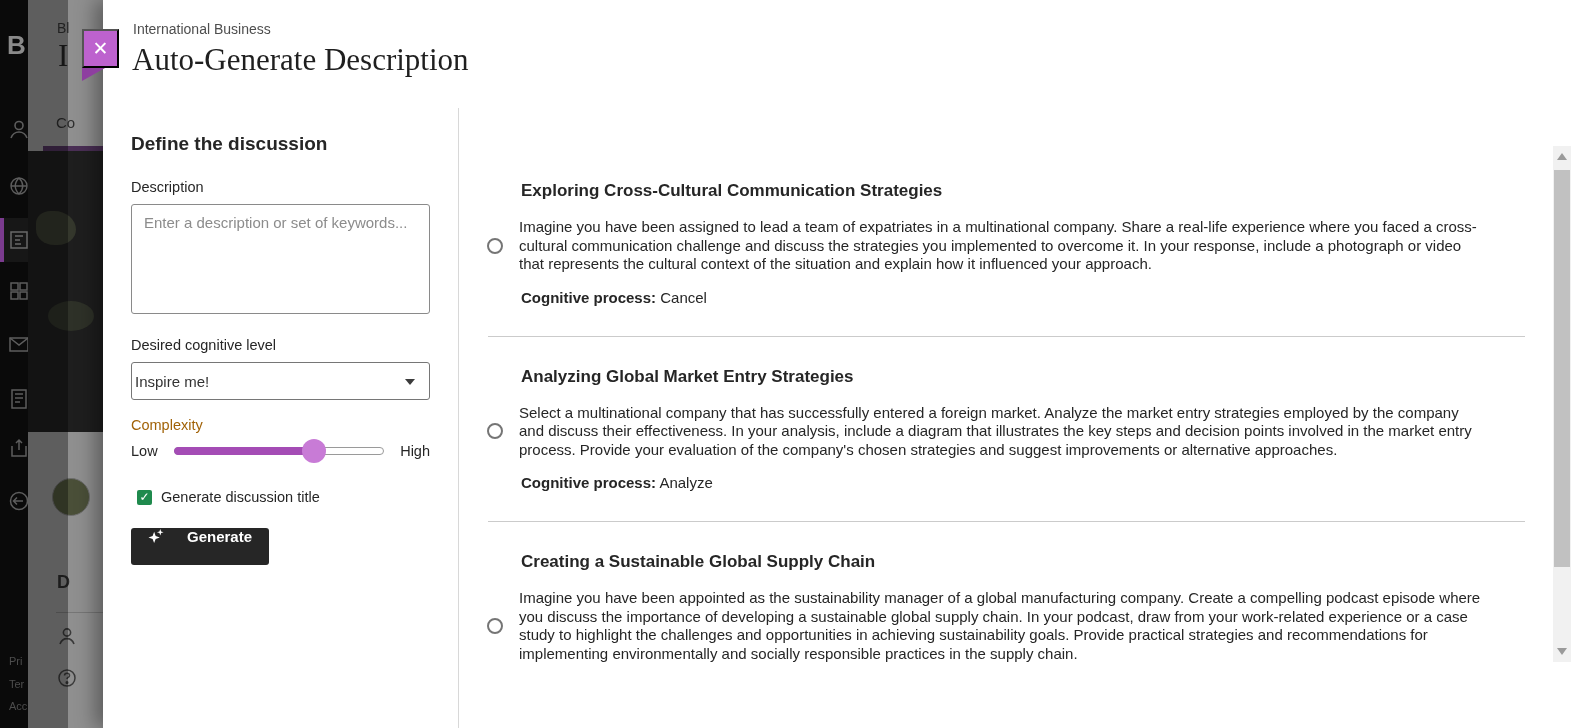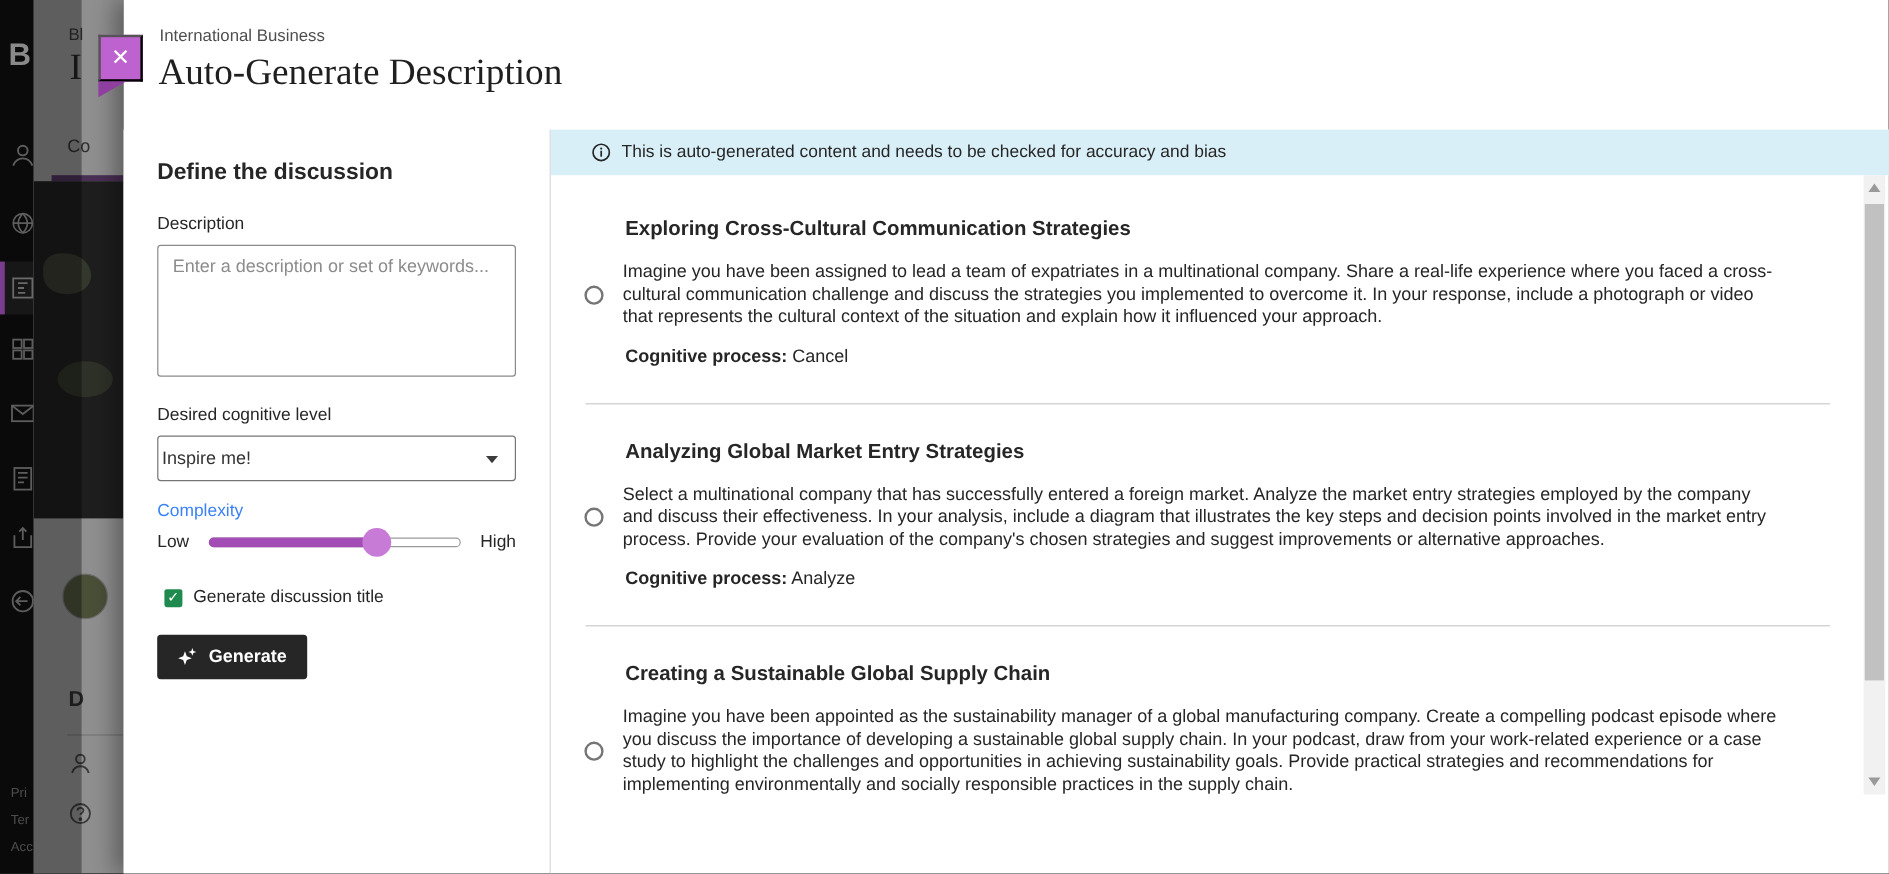--- a/index.html
+++ b/index.html
@@ -48,33 +48,33 @@
   .panel h2 { font-size:19px; font-weight:bold; color:#262626; margin-bottom:24px; }
   .f-label { font-size:14.5px; color:#262626; margin-bottom:9px; }
   .desc-box { width:299px; height:110px; border:1px solid #8a8a8a; border-radius:3px; resize:none;
               font-family:"Liberation Sans", sans-serif; font-size:15px; color:#262626; padding:9px 12px; background:#fff; }
   .desc-box::placeholder { color:#8c8c8c; }
   .sel-wrap { margin-top:19px; }
   .sel { width:299px; height:38px; border:1px solid #767676; border-radius:3px; background:#fff;
          display:flex; align-items:center; padding:0 3px; font-size:15px; color:#333; position:relative; cursor:pointer; }
   .sel .caret { position:absolute; right:14px; top:16px; width:0; height:0;
                 border-left:5px solid transparent; border-right:5px solid transparent; border-top:6px solid #3c3c3c; }
-  .cx-label { margin-top:17px; margin-bottom:10px; font-size:14.5px; color:#3b82f6; }
+  .cx-label { margin-top:17px; margin-bottom:10px; font-size:14.5px; color:#a16207; }
   .slider-row { display:flex; align-items:center; width:299px; }
   .slider-row .end { font-size:14.5px; color:#262626; }
   .track { position:relative; flex:1; height:8px; margin:0 16px; border:1px solid #9a9a9a; border-radius:5px; background:#fff; }
   .track .fill { position:absolute; left:-1px; top:-1px; height:8px; border-radius:5px 0 0 5px; background:#a44cb5; border:1px solid #a44cb5; }
   .track .thumb { position:absolute; top:-9px; width:24px; height:24px; border-radius:50%; background:#c87bd6; transform:translateX(-12px); cursor:pointer; }
   .chk-row { display:flex; align-items:center; margin-top:30px; cursor:pointer; }
   .chk { width:15px; height:15px; background:#1f8a4d; border-radius:2px; color:#fff; font-size:12px;
          display:flex; align-items:center; justify-content:center; margin-left:6px; }
   .chk-row span.lbl { margin-left:9px; font-size:14.5px; color:#262626; }
   .gen-btn { margin-top:23px; height:37px; background:#262626; color:#fff; border:none; border-radius:3px;
-             display:inline-flex; align-items:center; padding:0 17px; font-size:15px; font-weight:bold;
-             font-family:"Liberation Sans", sans-serif; cursor:pointer; gap:9px; }
+             display:inline-flex; padding:0 17px; font-size:15px; font-weight:bold;
+             font-family:"Liberation Sans", sans-serif; cursor:pointer; gap:22px; }
   .gen-btn svg { width:17px; height:17px; }
 
   
   .results { position:absolute; left:355px; top:108px; width:1116px; height:620px; background:#fff; border-left:1px solid #d8d8d8; }
   .banner { position:absolute; left:0; top:0; width:1116px; height:38px; background:#d9eff7;
             display:flex; align-items:center; padding-left:34px; gap:9px; }
   .banner svg { width:16px; height:16px; flex:none; }
   .banner .btxt { font-size:14.5px; color:#262626; }
   .scrollarea { position:absolute; left:0; top:38px; width:1116px; height:516px; overflow:hidden; }
   .opt-list { padding-top:35px; }
@@ -235,28 +235,20 @@
         <svg viewBox="0 0 18 18">
           <path fill="#fff" d="M6.5 4l1.6 4.4L12.5 10l-4.4 1.6L6.5 16l-1.6-4.4L.5 10l4.4-1.6z"></path>
           <path fill="#fff" d="M13 1l0.9 2.6L16.5 4.5l-2.6 0.9L13 8l-0.9-2.6L9.5 4.5l2.6-0.9z"></path>
         </svg>
         <span>Generate</span>
       </button>
     </div>
 
     <div class="results">
 
-      <div class="banner">
-        <svg viewBox="0 0 16 16">
-          <circle cx="8" cy="8" r="6.8" fill="none" stroke="#262626" stroke-width="1.4"></circle>
-          <circle cx="8" cy="4.8" r="0.9" fill="#262626"></circle>
-          <rect x="7.3" y="6.6" width="1.4" height="5" fill="#262626"></rect>
-        </svg>
-        <span class="btxt">This is auto-generated content and needs to be checked for accuracy and bias</span>
-      </div>
 
       <div class="scrollarea">
         <div class="opt-list">
 
           <div>
             <div class="opt-title">Exploring Cross-Cultural Communication Strategies</div>
             <div class="opt-row">
               <div class="radio"></div>
               <div class="opt-body">Imagine you have been assigned to lead a team of expatriates in a multinational company. Share a real-life experience where you faced a cross-cultural communication challenge and discuss the strategies you implemented to overcome it. In your response, include a photograph or video that represents the cultural context of the situation and explain how it influenced your approach.</div>
             </div>

